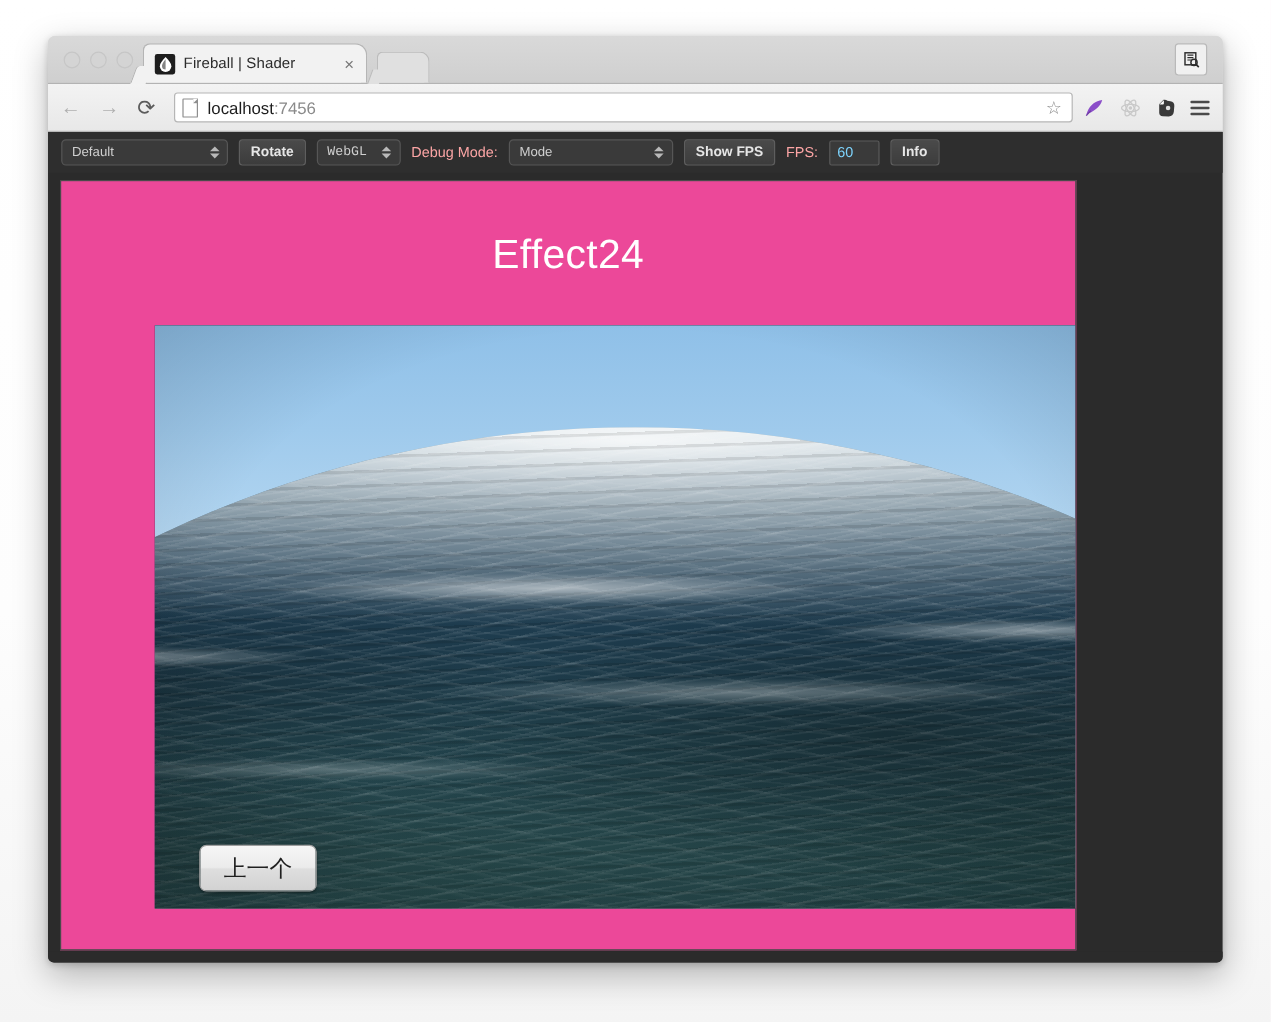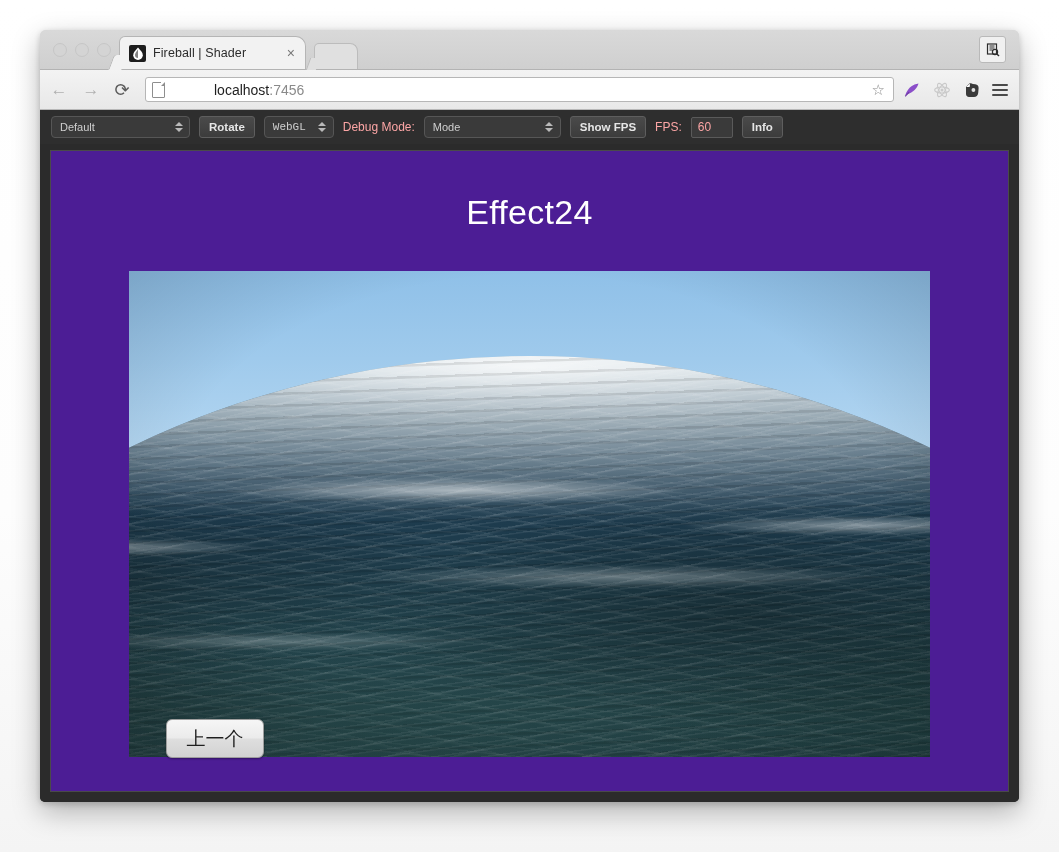--- a/index.html
+++ b/index.html
@@ -157,21 +157,20 @@
     flex: 1 1 auto;
     height: 25px;
     margin: 0 8px 0 10px;
     background: #ffffff;
     border: 1px solid #b6b6b6;
     border-radius: 3px;
     display: flex;
     align-items: center;
     padding: 0 6px;
     box-sizing: border-box;
-    gap: 41px;
   }
   .page-icon {
     width: 11px; height: 14px;
     background: #ffffff;
     border: 1px solid #8e8e8e;
     border-radius: 1px;
     position: relative;
     flex: 0 0 auto;
     margin-right: 8px;
   }
@@ -278,36 +277,36 @@
   .dev-label {
     color: #fca5a5;
     font-size: 12px;
     white-space: nowrap;
   }
   .dev-input {
     width: 42px; height: 21px;
     background: #3a3a3a;
     border: 1px solid #5a5a5a;
     border-radius: 2px;
-    color: #fca5a5;
+    color: #7dd3fc;
     font-size: 12px;
     display: flex;
     align-items: center;
     padding-left: 6px;
     box-sizing: border-box;
   }
 
   
   .stage {
     position: absolute;
     left: 10px;
     top: 40px;
-    width: 959px;
+    width: 847px;
     height: 642px;
-    background: #4c1d95;
+    background: #ec4899;
     border: 1px solid #4a4a4a;
     box-sizing: border-box;
     overflow: hidden;
   }
   .stage-title {
     position: absolute;
     top: 42px;
     left: 0; right: 0;
     text-align: center;
     color: #ffffff;
@@ -433,21 +432,21 @@
     border-radius: 6px;
     color: #1f1f1f;
     font-size: 19px;
     display: flex;
     align-items: center;
     justify-content: center;
     box-shadow: 0 1px 2px rgba(0,0,0,0.35);
     padding: 0 12px;
     box-sizing: border-box;
   }
-  .nav-prev { left: 115px; bottom: 33px; }
+  .nav-prev { left: 115px; bottom: 48px; }
   .nav-next { right: 95px;  bottom: 33px; }
 
   .statusbar-strip {
     position: absolute;
     left: 0; right: 0; bottom: 0;
     height: 10px;
     background: #2b2b2b;
   }
 </style>
 </head>

